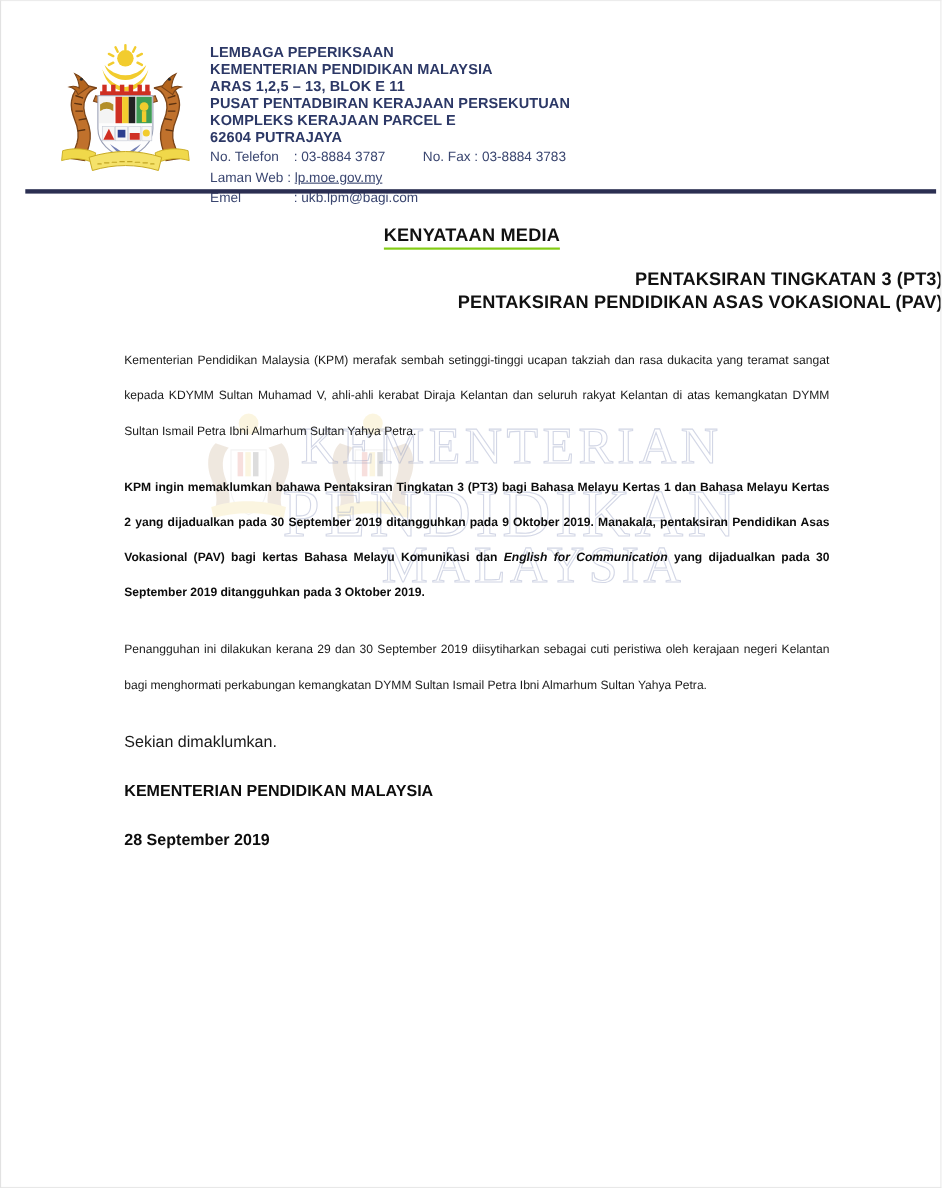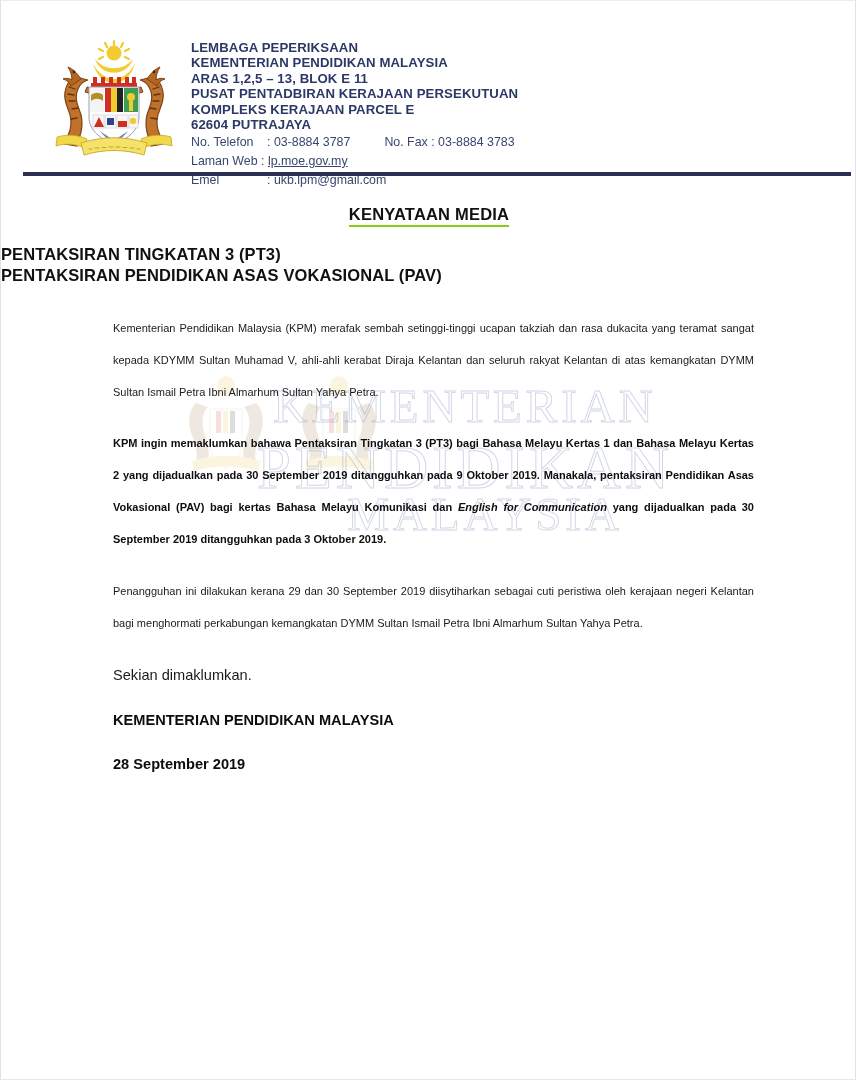--- a/index.html
+++ b/index.html
@@ -139,21 +139,21 @@
     border-bottom: 2px solid #84cc16;
     padding-bottom: 1px;
     line-height: 19px;
   }
   .subtitles {
     position: absolute;
     left: 0;
     top: 243px;
     width: 856px;
     z-index: 2;
-    text-align: left;
+    text-align: right;
   }
   .title-sub {
     font-size: 16.5px;
     font-weight: bold;
     color: #111111;
     line-height: 21px;
     letter-spacing: 0.1px;
   }
 
   
@@ -345,21 +345,21 @@
       <div class="lh-org">KOMPLEKS KERAJAAN PARCEL E</div>
       <div class="lh-org">62604 PUTRAJAYA</div>
 
       <div class="lh-contact">
         <span class="lbl">No. Telefon</span><span>: 03-8884 3787</span><span class="fax-lbl">No. Fax :</span>&nbsp;<span>03-8884 3783</span>
       </div>
       <div class="lh-contact">
         <span>Laman Web :</span>&nbsp;<span class="lh-link">lp.moe.gov.my</span>
       </div>
       <div class="lh-contact">
-        <span class="lbl">Emel</span><span>: ukb.lpm@gmail.com</span>
+        <span class="lbl">Emel</span><span>: ukb.lpm@bagi.com</span>
       </div>
     </div>
   </div>
 
   <div class="hrule"></div>
 
   <div class="titles">
     <span class="title-main">KENYATAAN MEDIA</span>
   </div>
   <div class="subtitles">

